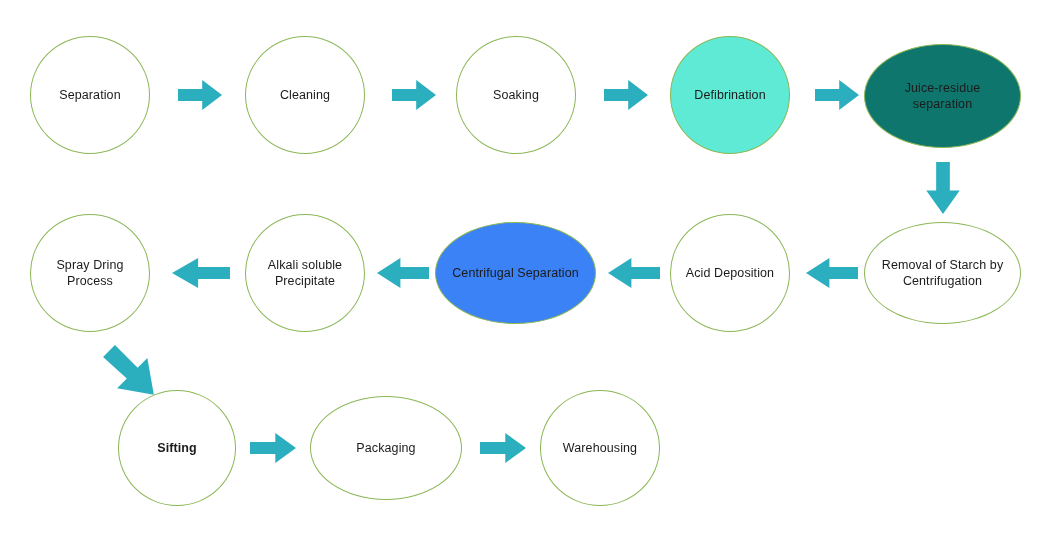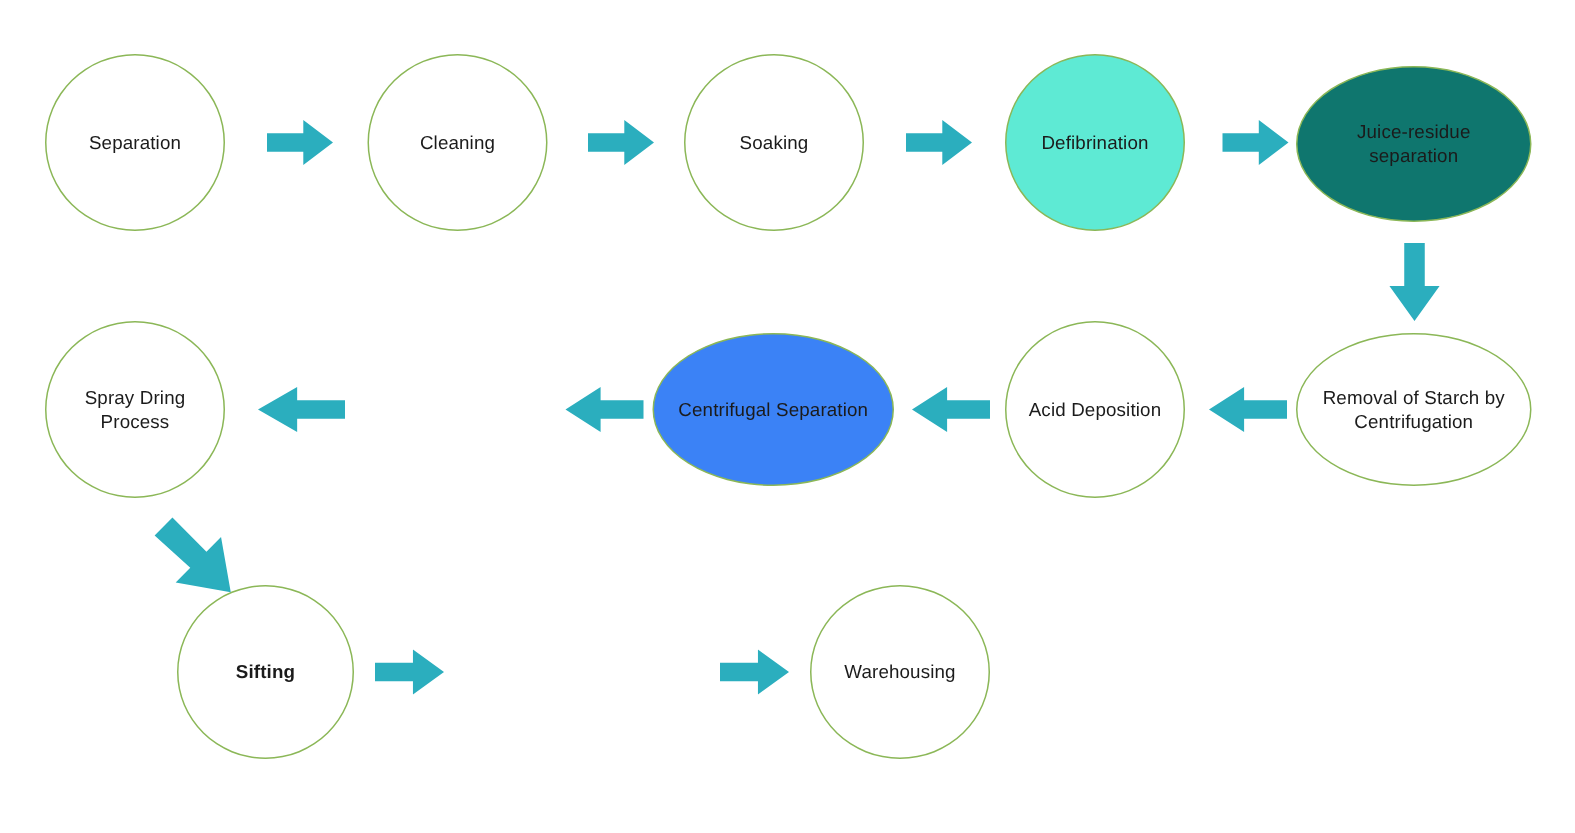--- a/index.html
+++ b/index.html
@@ -57,32 +57,39 @@
       <div class="node-label" style="color: rgb(27, 27, 27);">Defibrination</div>
     </div>
     <div class="node" style="left: 864px; top: 44px; width: 157px; height: 104px; border-color: rgb(139, 183, 87); background: #0f766e;">
       <div class="node-label" style="color: rgb(27, 27, 27);">Juice-residue
 separation</div>
     </div>
     <div class="node" style="left: 30px; top: 214px; width: 120px; height: 118px; border-color: rgb(139, 183, 87); background: rgb(255, 255, 255);">
       <div class="node-label" style="color: rgb(27, 27, 27);">Spray Dring
 Process</div>
     </div>
+    <div class="node" style="left: 245px; top: 214px; width: 120px; height: 118px; border-color: rgb(139, 183, 87); background: rgb(255, 255, 255);">
+      <div class="node-label" style="color: rgb(27, 27, 27);">Alkali soluble
+Precipitate</div>
+    </div>
     <div class="node" style="left: 435px; top: 222px; width: 161px; height: 102px; border-color: rgb(139, 183, 87); background: #3b82f6;">
       <div class="node-label" style="color: rgb(27, 27, 27);">Centrifugal Separation</div>
     </div>
     <div class="node" style="left: 670px; top: 214px; width: 120px; height: 118px; border-color: rgb(139, 183, 87); background: rgb(255, 255, 255);">
       <div class="node-label" style="color: rgb(27, 27, 27);">Acid Deposition</div>
     </div>
     <div class="node" style="left: 864px; top: 222px; width: 157px; height: 102px; border-color: rgb(139, 183, 87); background: rgb(255, 255, 255);">
       <div class="node-label" style="color: rgb(27, 27, 27);">Removal of Starch by
 Centrifugation</div>
     </div>
     <div class="node" style="left: 118px; top: 390px; width: 118px; height: 116px; border-color: rgb(139, 183, 87); background: rgb(255, 255, 255); font-weight: bold;">
       <div class="node-label" style="color: rgb(27, 27, 27);">Sifting</div>
+    </div>
+    <div class="node" style="left: 310px; top: 396px; width: 152px; height: 104px; border-color: rgb(139, 183, 87); background: rgb(255, 255, 255);">
+      <div class="node-label" style="color: rgb(27, 27, 27);">Packaging</div>
     </div>
     <div class="node" style="left: 540px; top: 390px; width: 120px; height: 116px; border-color: rgb(139, 183, 87); background: rgb(255, 255, 255);">
       <div class="node-label" style="color: rgb(27, 27, 27);">Warehousing</div>
     </div>
     <div class="arrow" style="left: 178px; top: 78px; width: 44px; height: 34px;">
       <svg width="44" height="34" viewBox="0 0 100 100" preserveAspectRatio="none">
         <path d="M0,32 L55,32 L55,6 L100,50 L55,94 L55,68 L0,68 Z" fill="#2BAEBE"></path>
       </svg>
     </div>
     <div class="arrow" style="left: 392px; top: 78px; width: 44px; height: 34px;">

